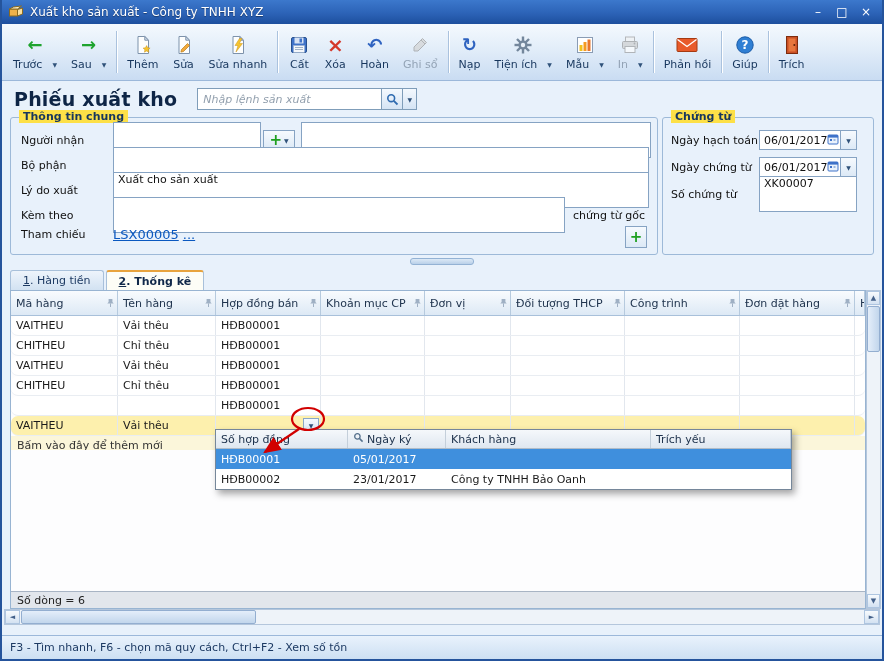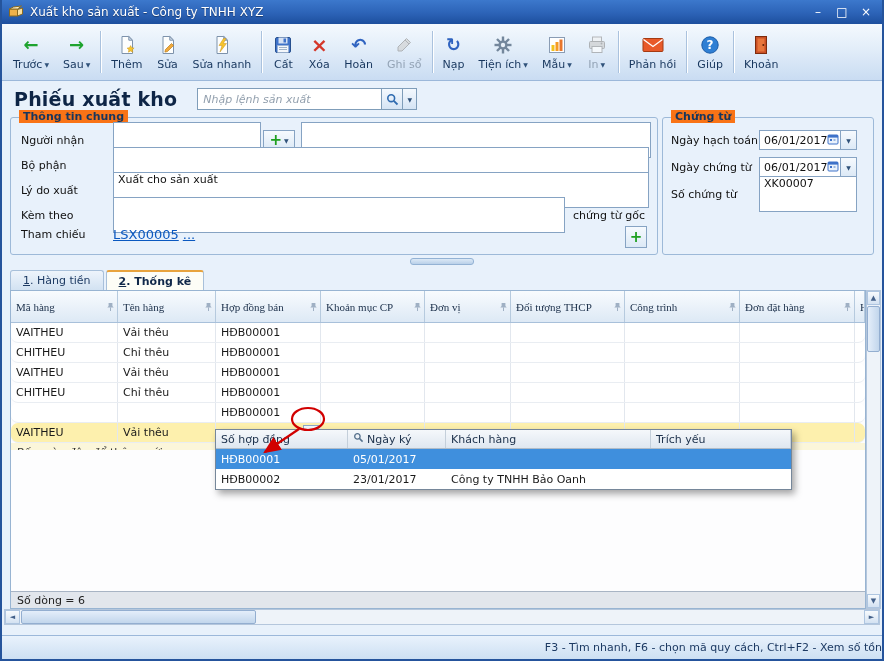--- a/index.html
+++ b/index.html
@@ -21,21 +21,21 @@
   .win-btn { width:20px; height:17px; text-align:center; font-size:12px; line-height:17px; color:#fff; cursor:pointer; }
 
   
   .toolbar { position:absolute; top:24px; left:0; width:880px; height:57px;
     background:linear-gradient(#f4f9fe,#e2edf9 45%,#c9dcf2); border-bottom:1px solid #9cb8da;
     display:flex; align-items:stretch; padding:2px 4px; white-space:nowrap; }
   .tb-btn { display:flex; flex-direction:column; align-items:center; justify-content:center;
     padding:1px 7px 2px; gap:1px; color:#17365d; font-size:11px; border-radius:3px; cursor:pointer; }
   .tb-btn .icon { height:24px; min-width:22px; display:flex; align-items:center; justify-content:center; }
   .glyph { font-size:18px; font-weight:bold; line-height:1; }
-  .tb-label-row { display:flex; align-items:center; gap:2px; }
+  .tb-label-row { display:flex; align-items:center; gap:10px; }
   .tb-btn.disabled { color:#93a3b5; }
   .tb-btn.disabled .icon { filter:grayscale(1); opacity:.65; }
   .caret { font-size:6px; color:#30527a; }
   .tb-sep { width:1px; background:#aac2de; margin:5px 3px; box-shadow:1px 0 0 #fff; }
 
   
   .main { position:absolute; top:81px; left:0; width:880px; bottom:24px; background:#e8f1fb; }
 
   .page-header { position:absolute; top:3px; left:12px; height:30px; display:flex; align-items:center; gap:16px; }
   .page-title { font-size:19px; font-weight:bold; color:#0e2546; letter-spacing:.2px; }
@@ -51,21 +51,21 @@
   .search-btn { width:22px; height:22px; border:1px solid #7f9db9;
     background:linear-gradient(#f4f9fe,#d5e4f4); display:flex; align-items:center; justify-content:center; cursor:pointer; }
   .search-dd { width:14px; height:22px; border:1px solid #7f9db9; border-left:none;
     background:linear-gradient(#f4f9fe,#d5e4f4); display:flex; align-items:center; justify-content:center;
     font-size:6px; color:#30527a; cursor:pointer; }
 
   
   .group { position:absolute; border:1px solid #9db9d8; border-radius:3px; }
   .group-info { top:36px; left:8px; width:648px; height:138px; }
   .group-doc  { top:36px; left:660px; width:212px; height:138px; }
-  .legend { position:absolute; top:-8px; left:8px; background:#f97316; padding:0 4px;
+  .legend { position:absolute; top:-8px; left:8px; background:#fde047; padding:0 4px;
     font-size:11px; font-weight:bold; color:#17365d; }
   .frow { position:absolute; left:10px; display:flex; align-items:center; height:20px; }
   .flabel { width:92px; font-size:11px; color:#111; flex:none; }
   .flabel.w88 { width:88px; }
   .input { height:36px; background:#fff; border:1px solid #86a3c3; font-size:11px; color:#111;
     padding:0 4px; display:flex; align-items:flex-start; overflow:hidden; white-space:nowrap; cursor:text; }
   .plus-combo { width:32px; height:20px; margin-left:2px; border:1px solid #86a3c3;
     background:linear-gradient(#f6fafe,#dcE9f6); display:flex; align-items:center; justify-content:center; gap:2px; cursor:pointer; }
   .plus-green { color:#1fa020; font-weight:bold; font-size:15px; line-height:1; }
   .mini-caret { font-size:6px; color:#30527a; }
@@ -86,21 +86,21 @@
   
   .tabs { position:absolute; top:189px; left:8px; height:20px; display:flex; }
   .tab { height:20px; padding:0 12px; font-size:11px; display:flex; align-items:center;
     border:1px solid #a8c0da; border-bottom:none; border-radius:3px 3px 0 0; margin-right:2px;
     background:linear-gradient(#eef4fb,#d2e2f2); color:#1d3a63; cursor:pointer; }
   .tab.active { background:#fdfdf6; border-top:2px solid #e8a33d; font-weight:bold; color:#10284a; }
 
   
   .grid { position:absolute; top:209px; left:8px; width:856px; height:319px; background:#fdfdfe;
     border:1px solid #98b4d2; overflow:hidden; }
-  .ghead { display:flex; height:32px; background:linear-gradient(#f8fbfe,#dde9f5); border-bottom:1px solid #a8c0da;font-family:Liberation Serif, serif; }
+  .ghead { display:flex; height:25px; background:linear-gradient(#f8fbfe,#dde9f5); border-bottom:1px solid #a8c0da; }
   .gh-cell { flex:none; border-right:1px solid #b6cadе; border-right:1px solid #b6cade; font-size:11px; color:#20344e;
     display:flex; align-items:center; justify-content:space-between; padding:0 2px 0 5px; overflow:hidden; white-space:nowrap; cursor:pointer; }
   .pin { display:flex; flex:none; margin-left:2px; }
   .grow { display:flex; height:20px; border-bottom:1px solid #e9edf2; background:#fff;border-radius:7px; }
   .grow.active { background:var(--activerow); }
   .gcell { flex:none; position:relative; border-right:1px solid #e2e7ee; font-size:11px; color:#1a1a1a;
     padding:0 5px; display:flex; align-items:center; overflow:hidden; white-space:nowrap; }
   .cell-combo { position:absolute; right:1px; top:2px; width:16px; height:15px;
     border:1px solid #8aa8c8; background:linear-gradient(#f6fafe,#d8e6f4);
     display:flex; align-items:center; justify-content:center; font-size:6px; color:#30527a; cursor:pointer; }
@@ -135,21 +135,21 @@
   .hscroll .right { right:0; top:0; width:15px; height:14px; }
   .hthumb { position:absolute; left:16px; top:0; width:235px; height:14px;
     background:linear-gradient(#e4eefa,#c2d6ec); border:1px solid #93aed0; border-radius:2px; cursor:grab; }
 
   
   .annot { position:absolute; left:0; top:0; z-index:20; pointer-events:none; }
 
   
   .statusbar { position:absolute; bottom:0; left:0; width:880px; height:24px;
     background:linear-gradient(#e9f2fc,#cde0f3); border-top:1px solid #9cb8da;
-    display:flex; align-items:center; padding-left:8px; font-size:11px; color:#1d3a63;justify-content:flex-end; }
+    display:flex; align-items:center; padding-left:8px; font-size:11px; color:#1d3a63; }
 </style>
 </head>
 <body>
 
 <div class="window">
 
   <div class="titlebar">
     <span class="app-icon">
         <svg width="16" height="16" viewBox="0 0 16 16">
           <rect x="1.5" y="5" width="8" height="7" fill="#f0b24a" stroke="#8a6a20"></rect>
@@ -346,21 +346,21 @@
       <div class="tb-sep"></div>
       <div class="tb-btn">
         <span class="icon">
           <svg width="20" height="20" viewBox="0 0 20 20">
             <rect x="4.5" y="1.5" width="11" height="17" fill="#c94f24" stroke="#7e2c0d"></rect>
             <rect x="6.5" y="3.5" width="7" height="13" fill="#e8763c"></rect>
             <circle cx="12.3" cy="10" r="1" fill="#5e2008"></circle>
           </svg>
         </span>
         <span class="tb-label-row">
-          <span class="tb-label">Khoản</span>
+          <span class="tb-label">Trích</span>
         </span>
       </div>
     </div>
 
   <div class="main">
 
     <div class="page-header">
       <span class="page-title">Phiếu xuất kho</span>
       <div class="searchwrap">
         <input class="search" placeholder="Nhập lệnh sản xuất" style="">

